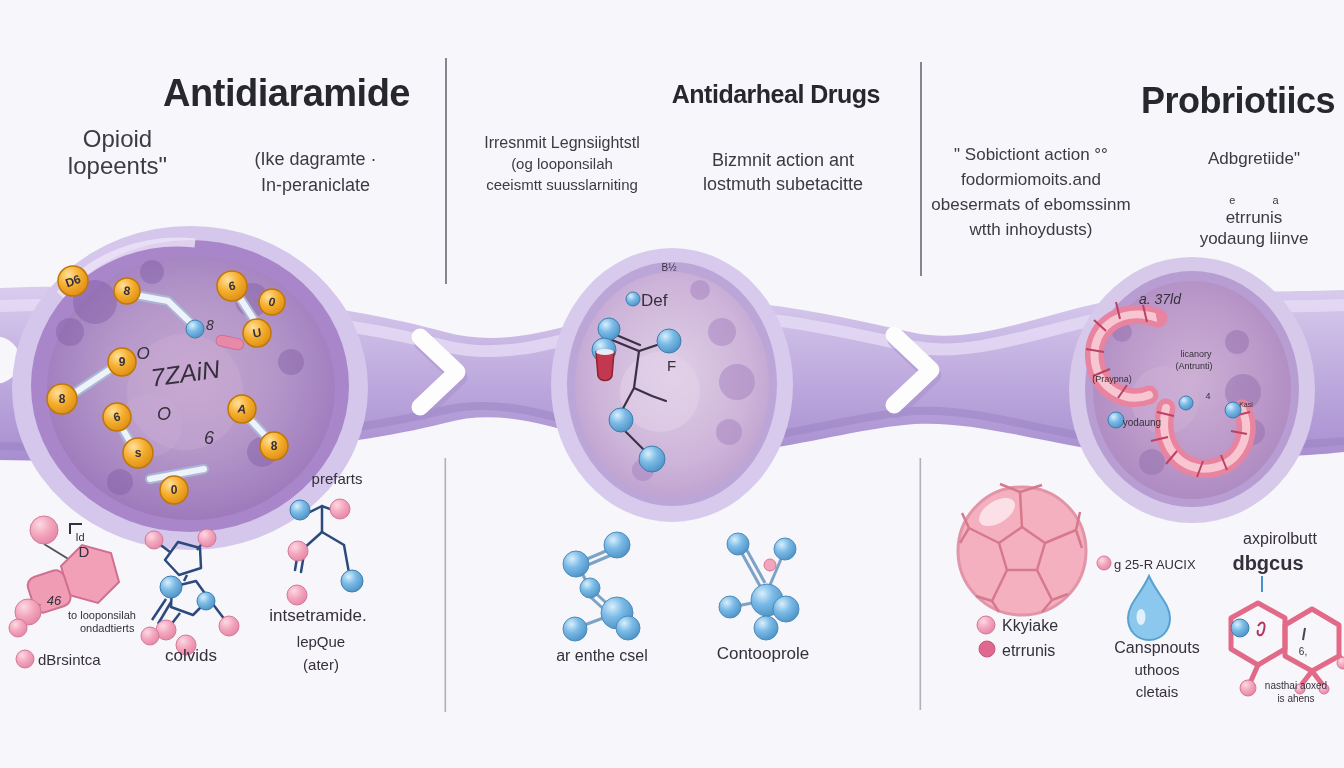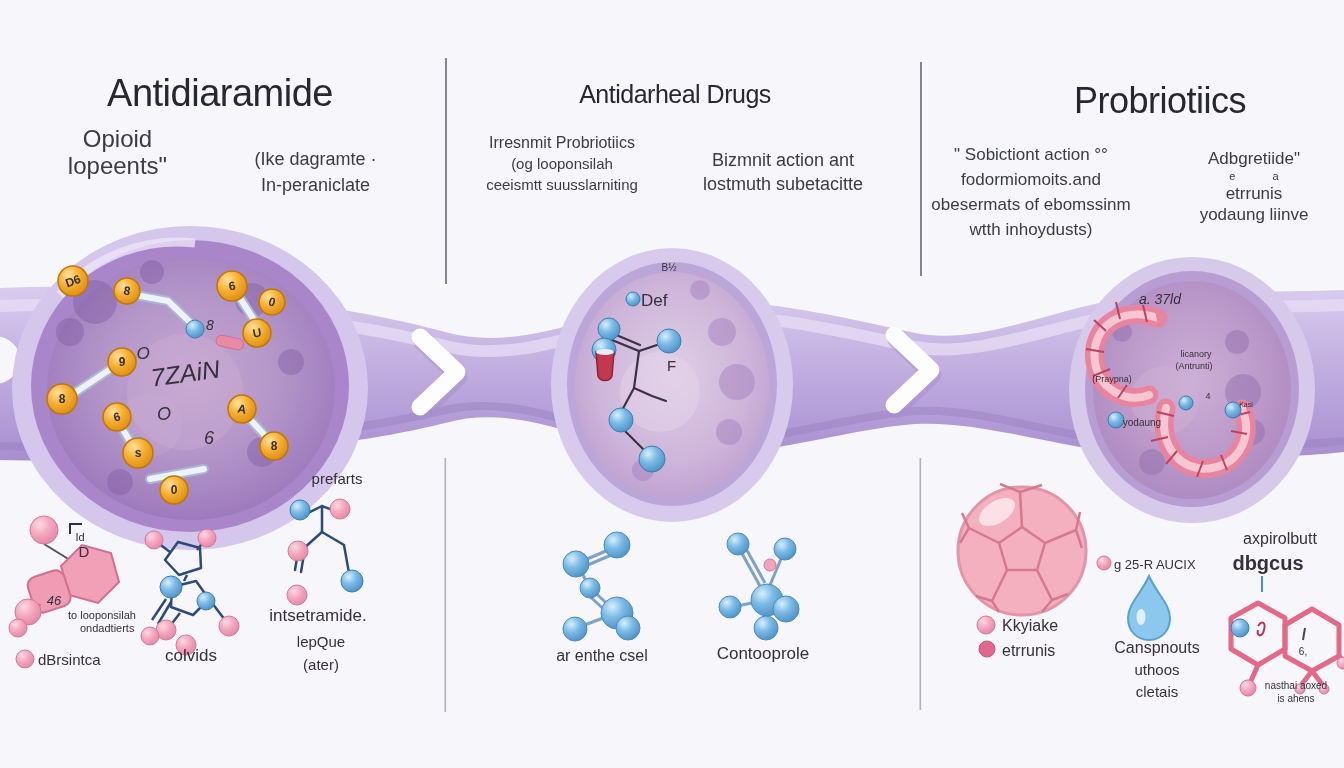--- a/index.html
+++ b/index.html
@@ -1,34 +1,34 @@
 <!DOCTYPE html>
 <html><head>
 <meta charset="utf-8">
 <style>
   html,body{margin:0;padding:0;}
   body{width:1344px;height:768px;overflow:hidden;background:#f7f6fa;position:relative;
        font-family:"Liberation Sans",sans-serif;}
   #stage{position:absolute;left:0;top:0;width:1344px;height:768px;}
   svg{position:absolute;left:0;top:0;}
-  .title{position:absolute;font-weight:400;color:#27272e;text-align:center;letter-spacing:-0.5px;}
+  .title{position:absolute;font-weight:700;color:#27272e;text-align:right;letter-spacing:-0.5px;}
   .sub{position:absolute;color:#3b3b44;text-align:center;}
   .sub span{display:block;}
   #t1{left:30px;top:72px;width:380px;font-size:38px;}
   #t2{left:470px;top:80px;width:410px;font-size:25px;}
   #t3{left:985px;top:80px;width:350px;font-size:36px;}
   #s1l{left:35px;top:125px;width:165px;font-size:24px;line-height:27px;}
   #s1r{left:218px;top:146px;width:195px;font-size:18px;line-height:26px;}
   #s2l{left:452px;top:132px;width:220px;font-size:15px;line-height:21px;}
   #s2l .b0{font-size:19px;line-height:25px;}
   #s2l .b1{font-size:16px;}
   #s2r{left:678px;top:148px;width:210px;font-size:18px;line-height:24px;}
   #s3l{left:918px;top:142px;width:226px;font-size:17px;line-height:25px;}
   #s3r{left:1170px;top:148px;width:168px;font-size:17px;line-height:21px;}
-  #s3r .wsp{font-size:11px;word-spacing:34px;line-height:14px;}
+  #s3r .wsp{font-size:11px;word-spacing:34px;line-height:14px;margin-top:24px;}
   text{font-family:"Liberation Sans",sans-serif;fill:#35303b;}
   .glyph{font-weight:700;fill:#7c4a06;}
   .hand{fill:#352c40;font-style:italic;}
   .tinytxt{fill:#5c5468;}
 </style>
 </head>
 <body>
 
 <div id="stage">
 
@@ -418,21 +418,21 @@
 <div class="sub" id="s1l">
   <span>Opioid</span>
   <span>lopeents"</span>
 </div>
 <div class="sub" id="s1r">
   <span>(Ike dagramte ·</span>
   <span>In-peraniclate</span>
 </div>
 
 <div class="sub" id="s2l">
-  <span class="b1">Irresnmit Probriotiics</span>
+  <span class="b1">Irresnmit Legnsiightstl</span>
   <span>(og looponsilah</span>
   <span>ceeismtt suusslarniting</span>
 </div>
 <div class="sub" id="s2r">
   <span>Bizmnit action ant</span>
   <span>lostmuth subetacitte</span>
 </div>
 
 <div class="sub" id="s3l">
   <span>" Sobictiont action °°</span>

